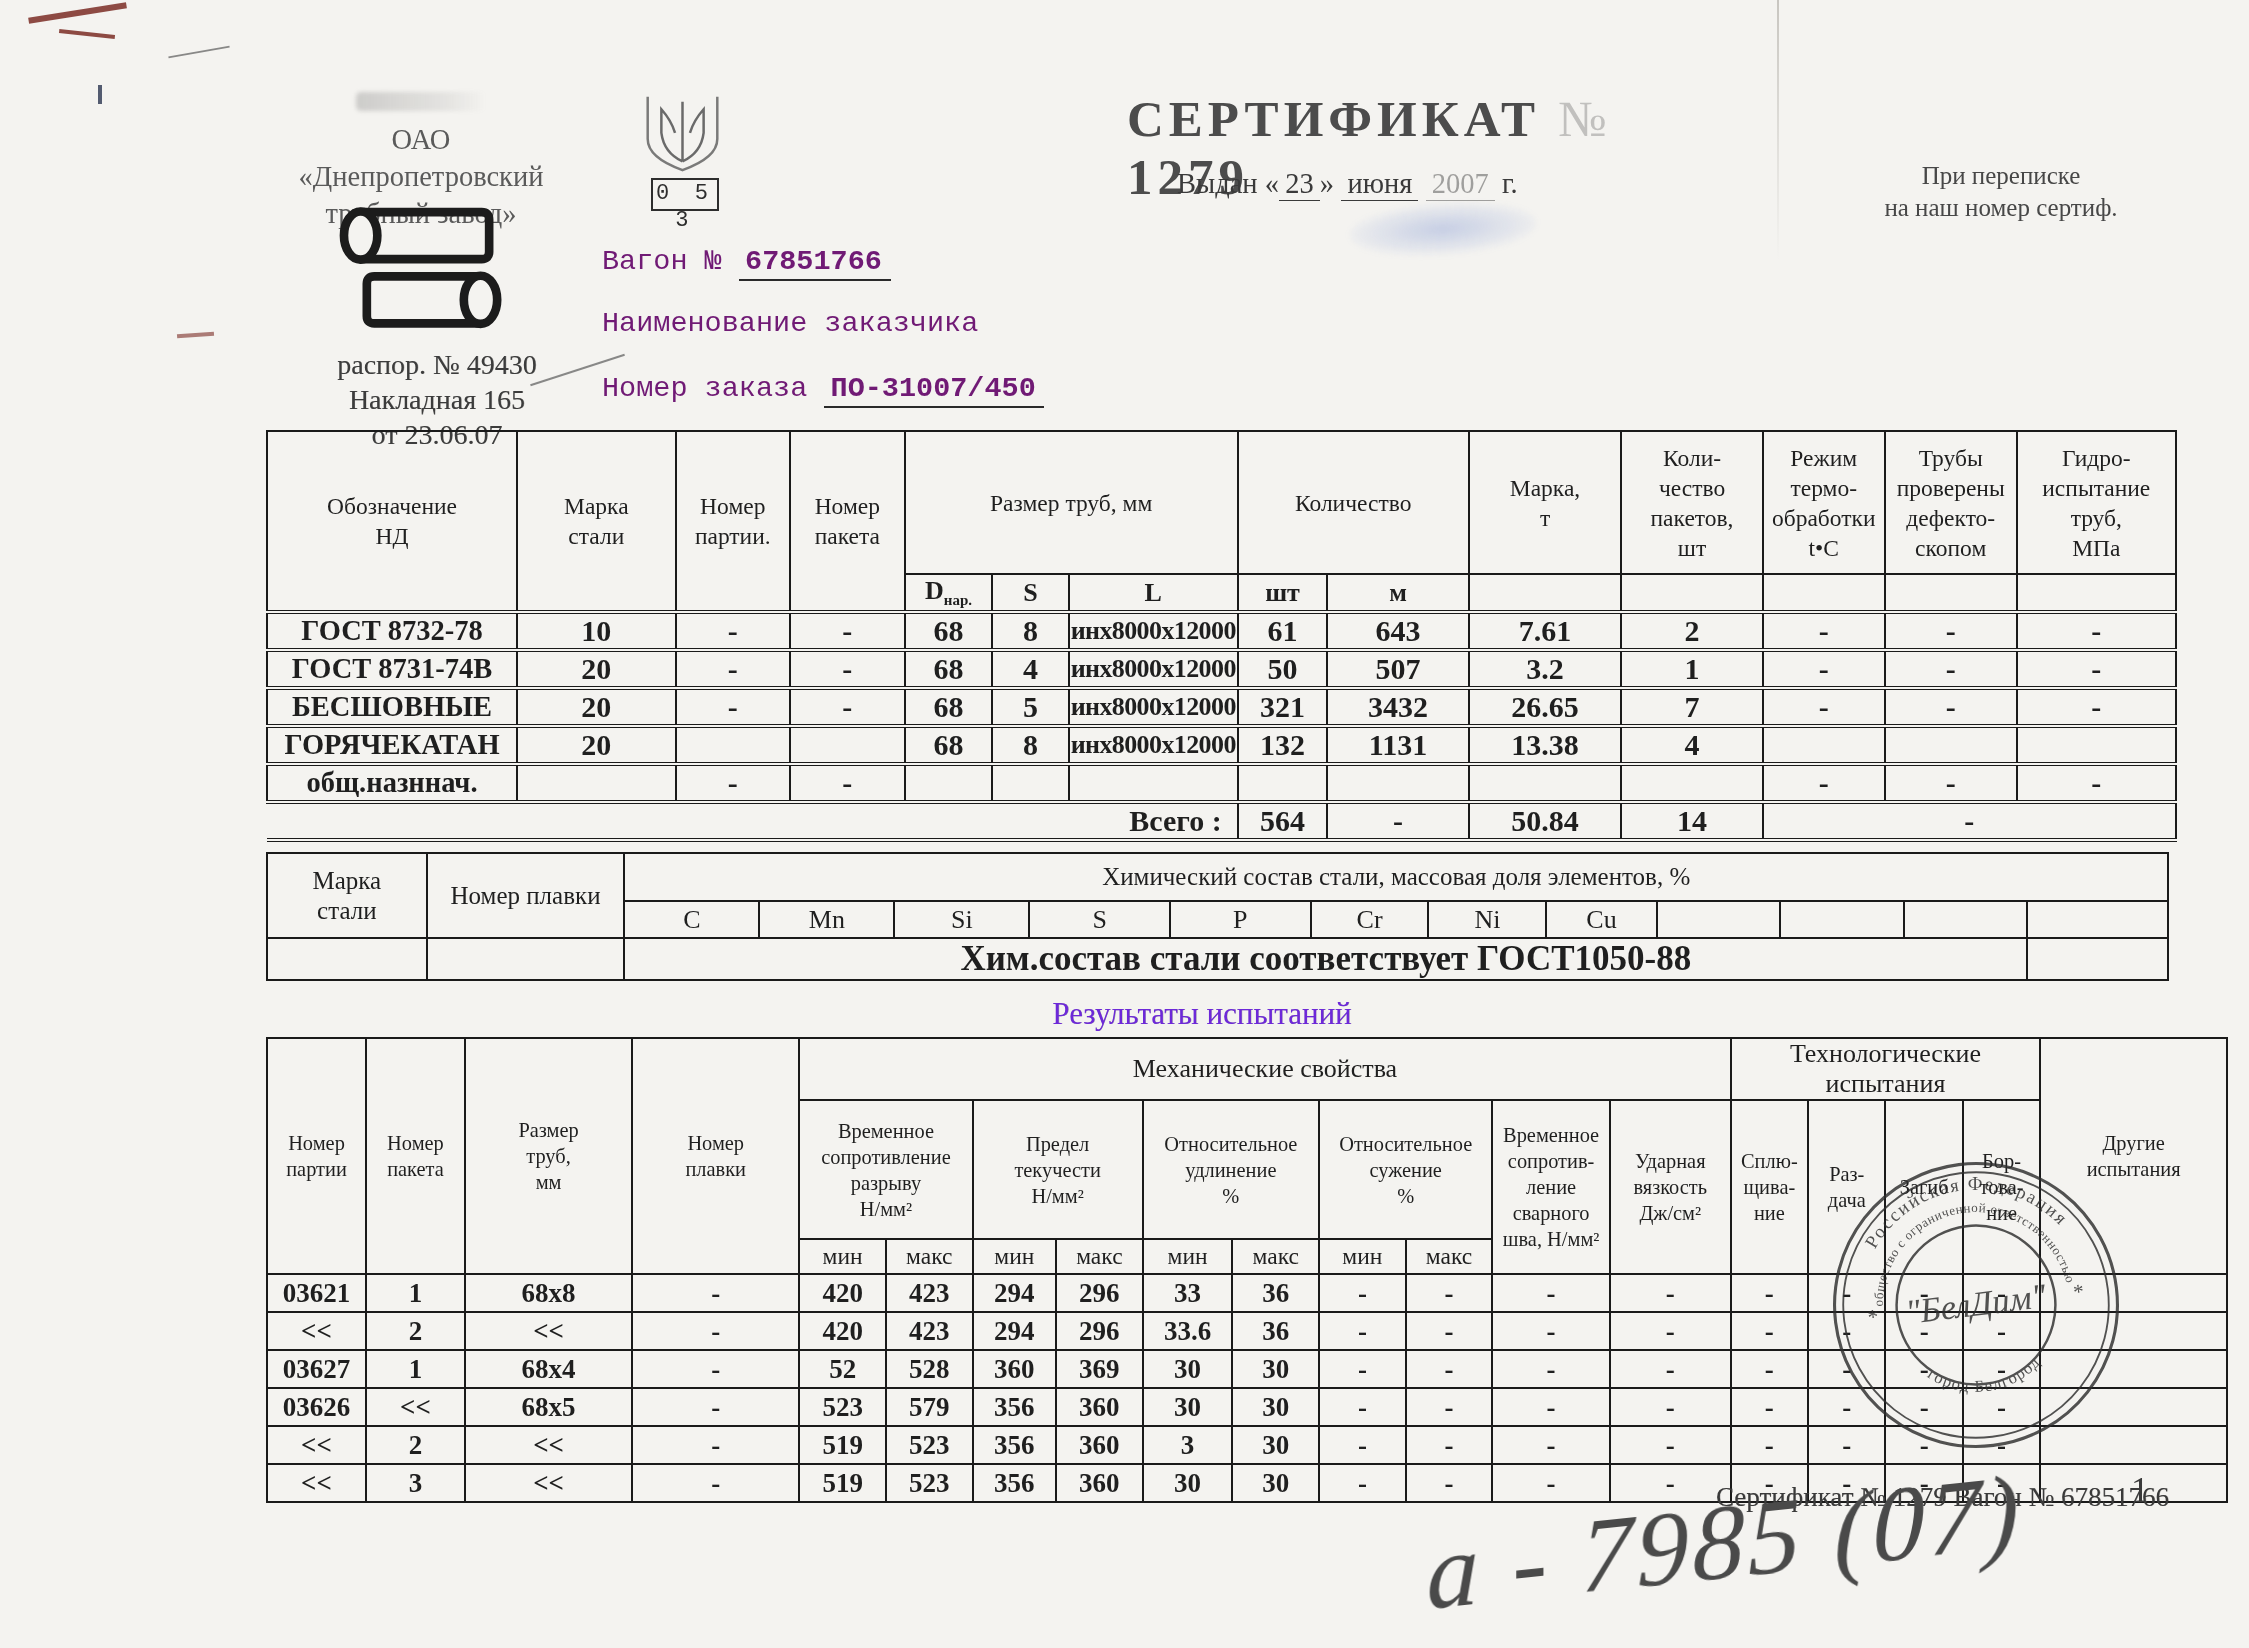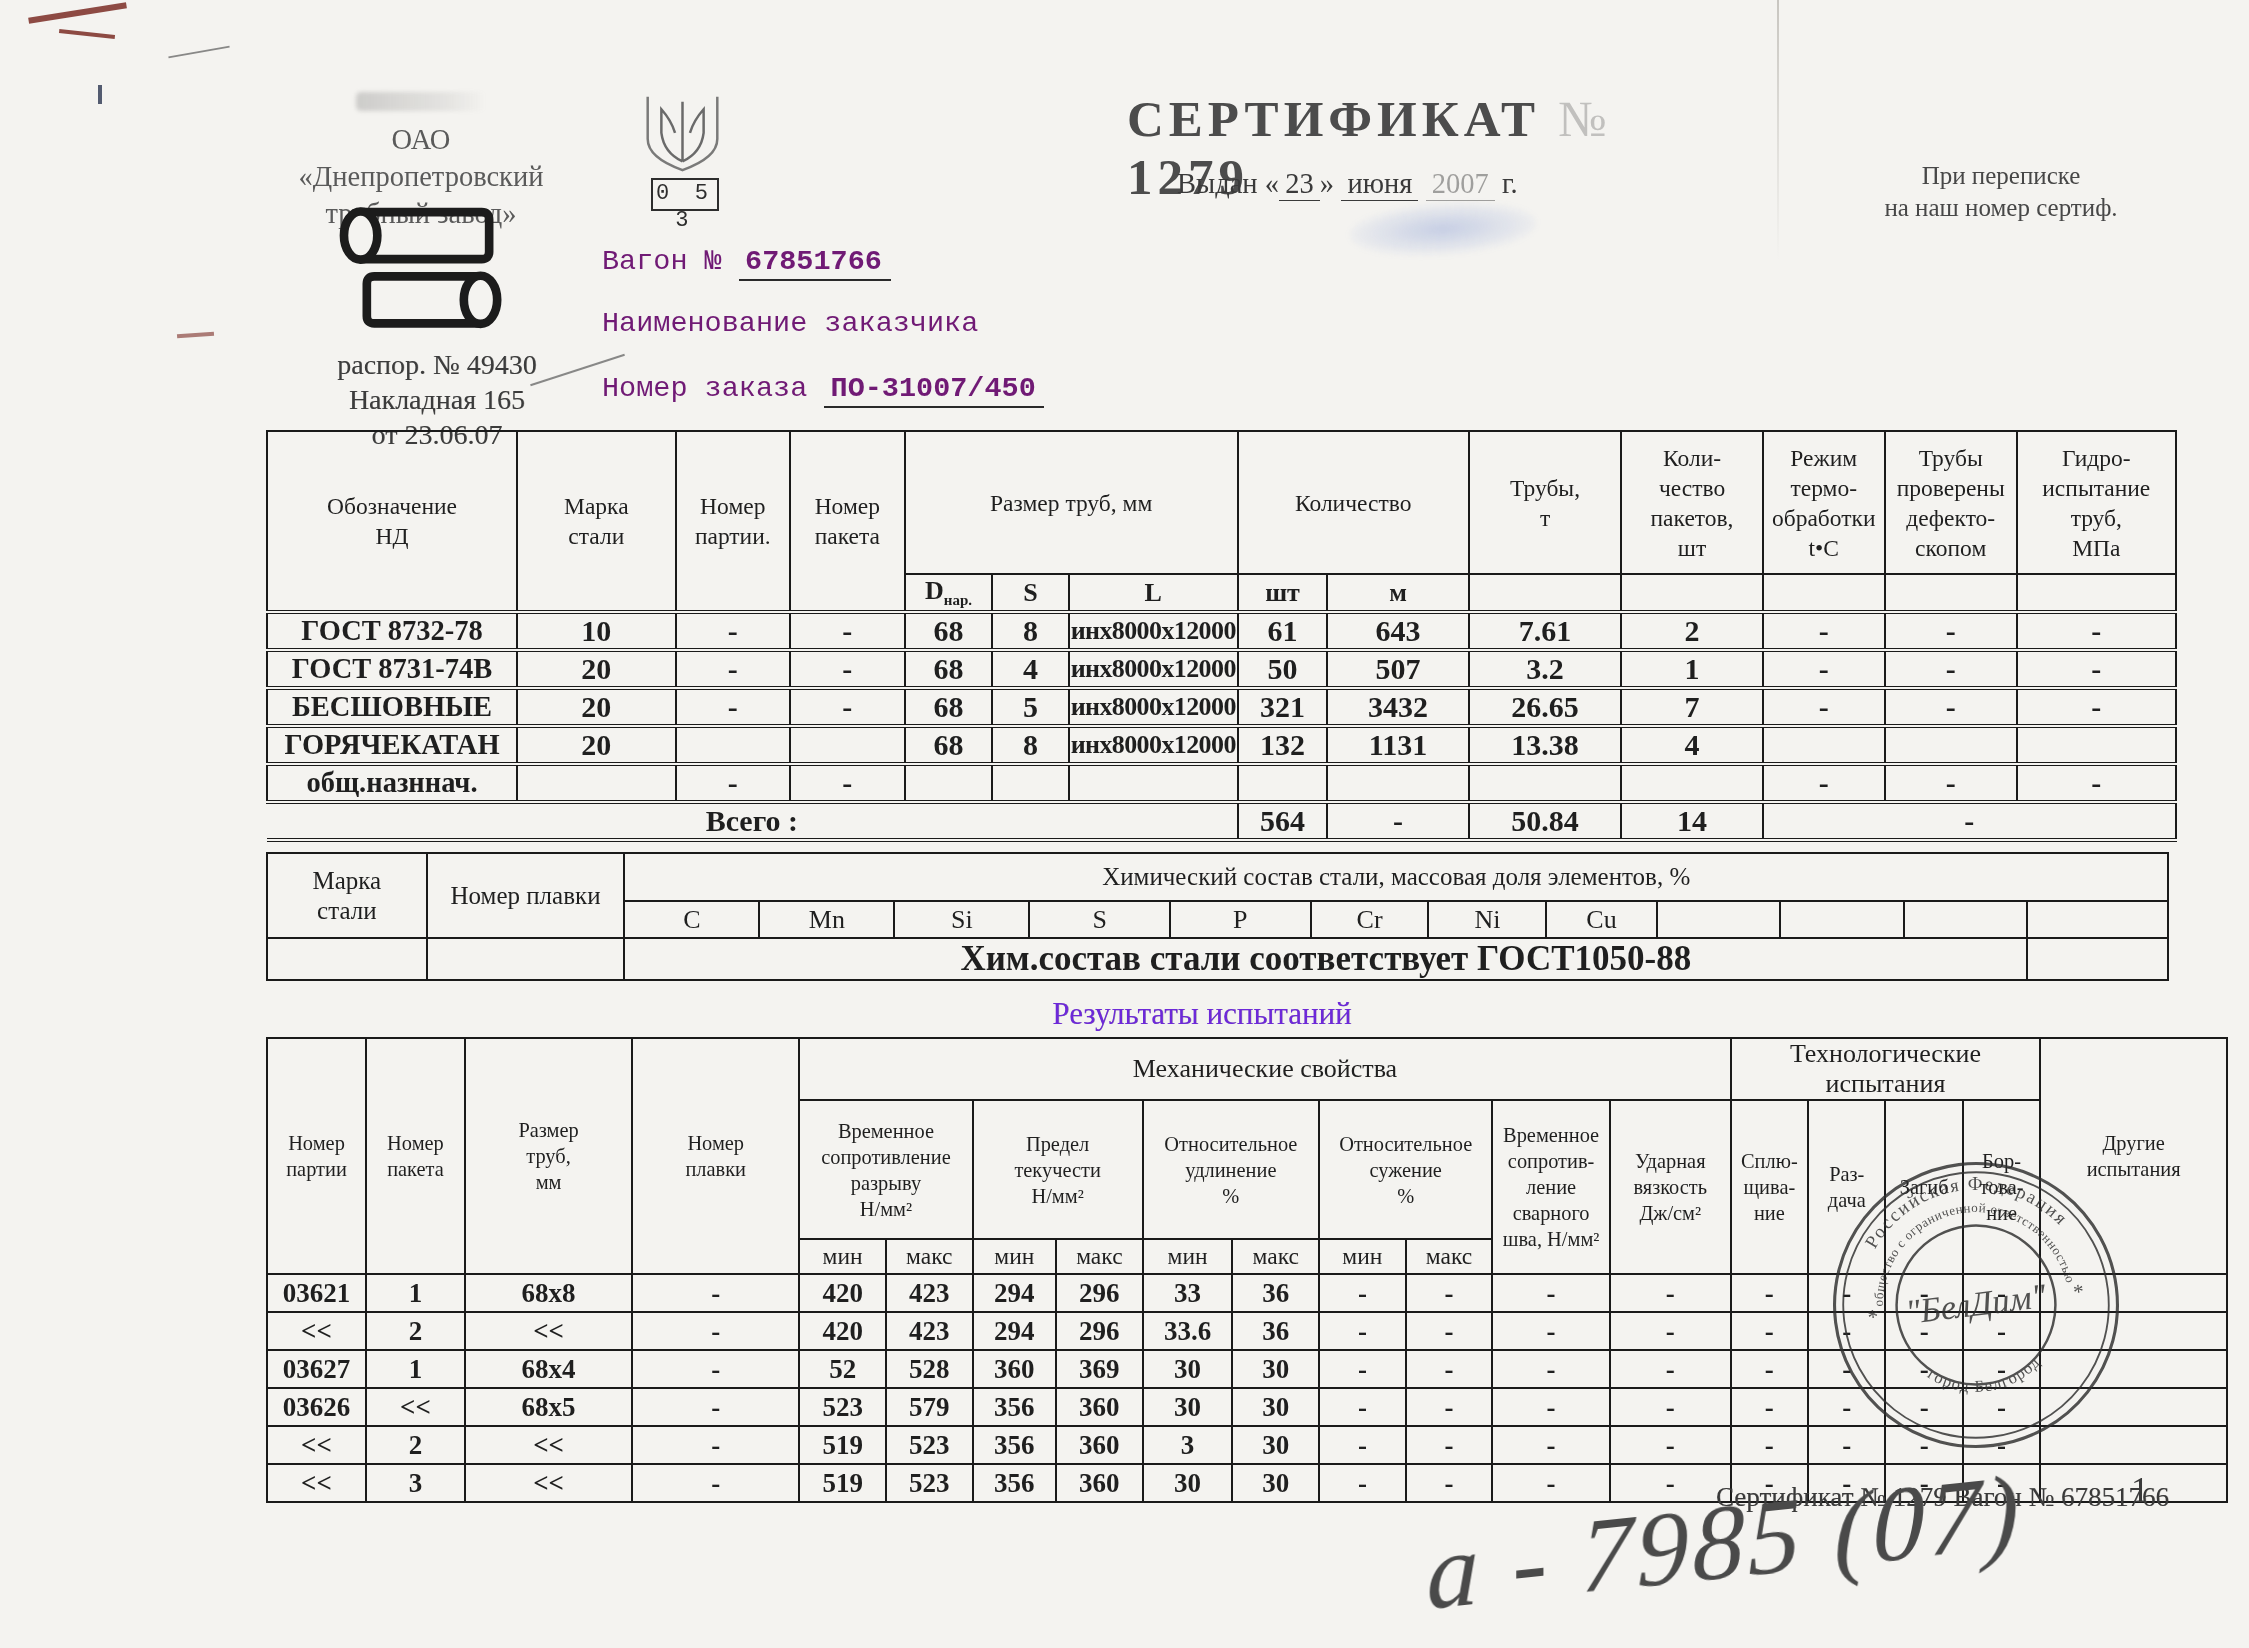--- a/index.html
+++ b/index.html
@@ -36,21 +36,21 @@
   table{border-collapse:collapse;table-layout:fixed;width:100%;}
   td{padding:0;text-align:center;vertical-align:middle;overflow:hidden;}
   .t1{left:266px;top:430px;width:1911px;}
   .t1 td{border:2.5px solid #1a1a1a;}
   .t1 tr.dr td{border-top:4.3px double #1a1a1a;border-bottom:4.3px double #1a1a1a;}
   .t1 .hd{font-size:23.5px;line-height:30px;}
   .t1 .sh{font-size:26px;font-weight:bold;margin-top:28px;}
   .t1 .b{font-size:30px;font-weight:bold;}
   .t1 .nd{font-size:28.5px;font-weight:bold;}
   .t1 .sm{font-size:26px;font-weight:bold;letter-spacing:-0.6px;}
-  .t1 td.open{border-left:none!important;border-right:none!important;}
+  .t1 td.open{border-left:none!important;border-right:none!important;text-align:right;padding-right:15px;}
   sub.sb{font-size:15px;}
   .t2{left:266px;top:852px;width:1903px;}
   .t2 td{border:2.5px solid #1a1a1a;}
   .t2 .hd{font-size:25px;line-height:30px;}
   .t2 .el{font-size:26px;}
   .t2 .body{font-size:35px;font-weight:bold;}
   .t3{left:266px;top:1037px;width:1962px;}
   .t3 td{border:2.5px solid #1a1a1a;}
   .t3 .band{font-size:26px;}
   .t3 .hd{font-size:20.4px;line-height:26px;}
@@ -166,21 +166,21 @@
       <td rowspan="2" class="hd pre">Обозначение
 НД</td>
       <td rowspan="2" class="hd pre">Марка
 стали</td>
       <td rowspan="2" class="hd pre">Номер
 партии.</td>
       <td rowspan="2" class="hd pre">Номер
 пакета</td>
       <td colspan="3" class="hd">Размер труб, мм</td>
       <td colspan="2" class="hd">Количество</td>
-      <td class="hd pre">Трубы,
+      <td class="hd pre">Марка,
 т</td>
       <td class="hd pre">Коли-
 чество
 пакетов,
 шт</td>
       <td class="hd pre">Режим
 термо-
 обработки
 t•C</td>
       <td class="hd pre">Трубы

